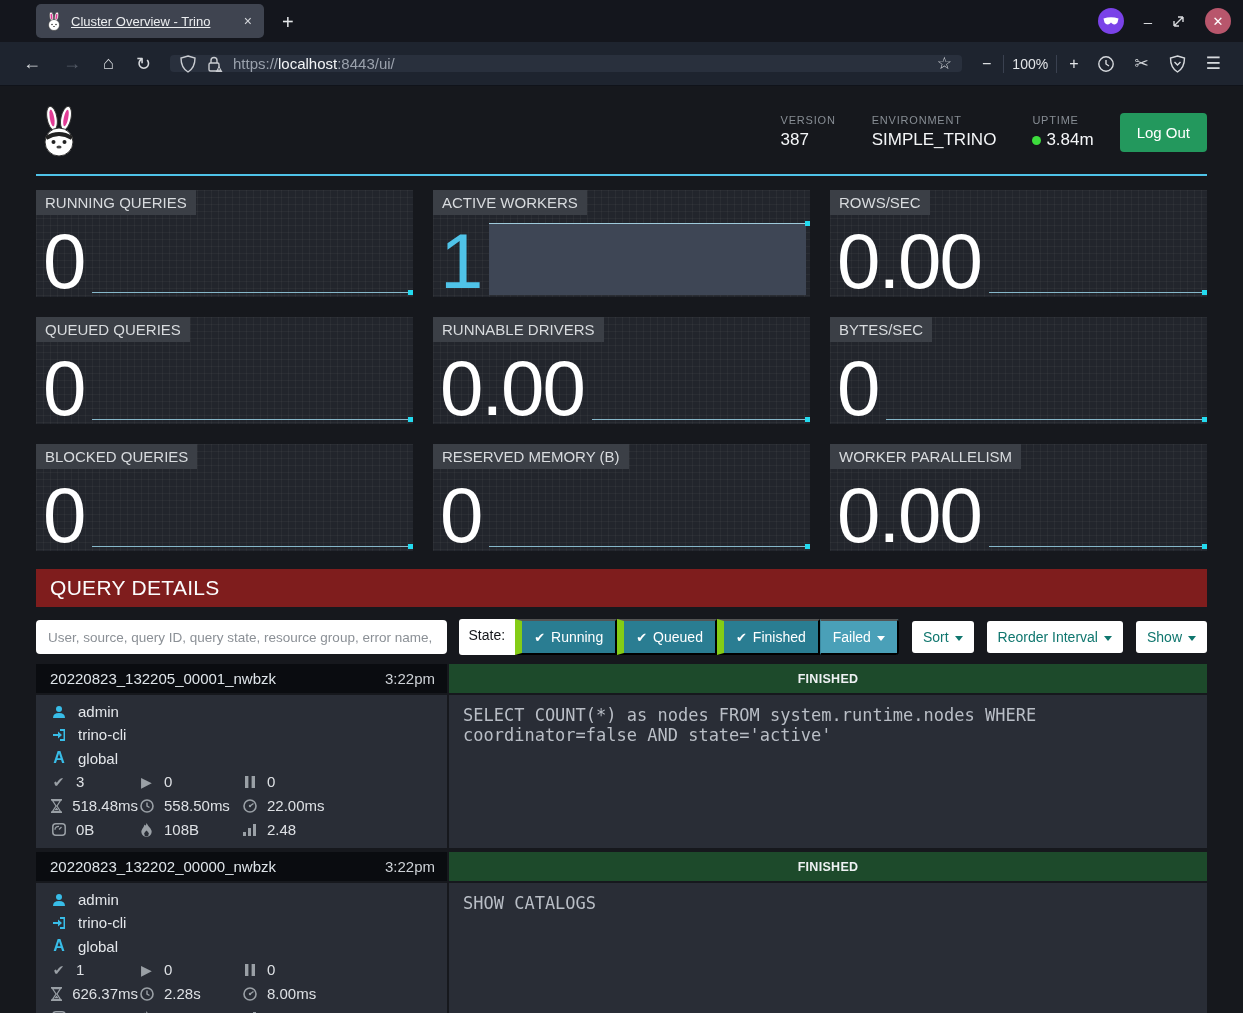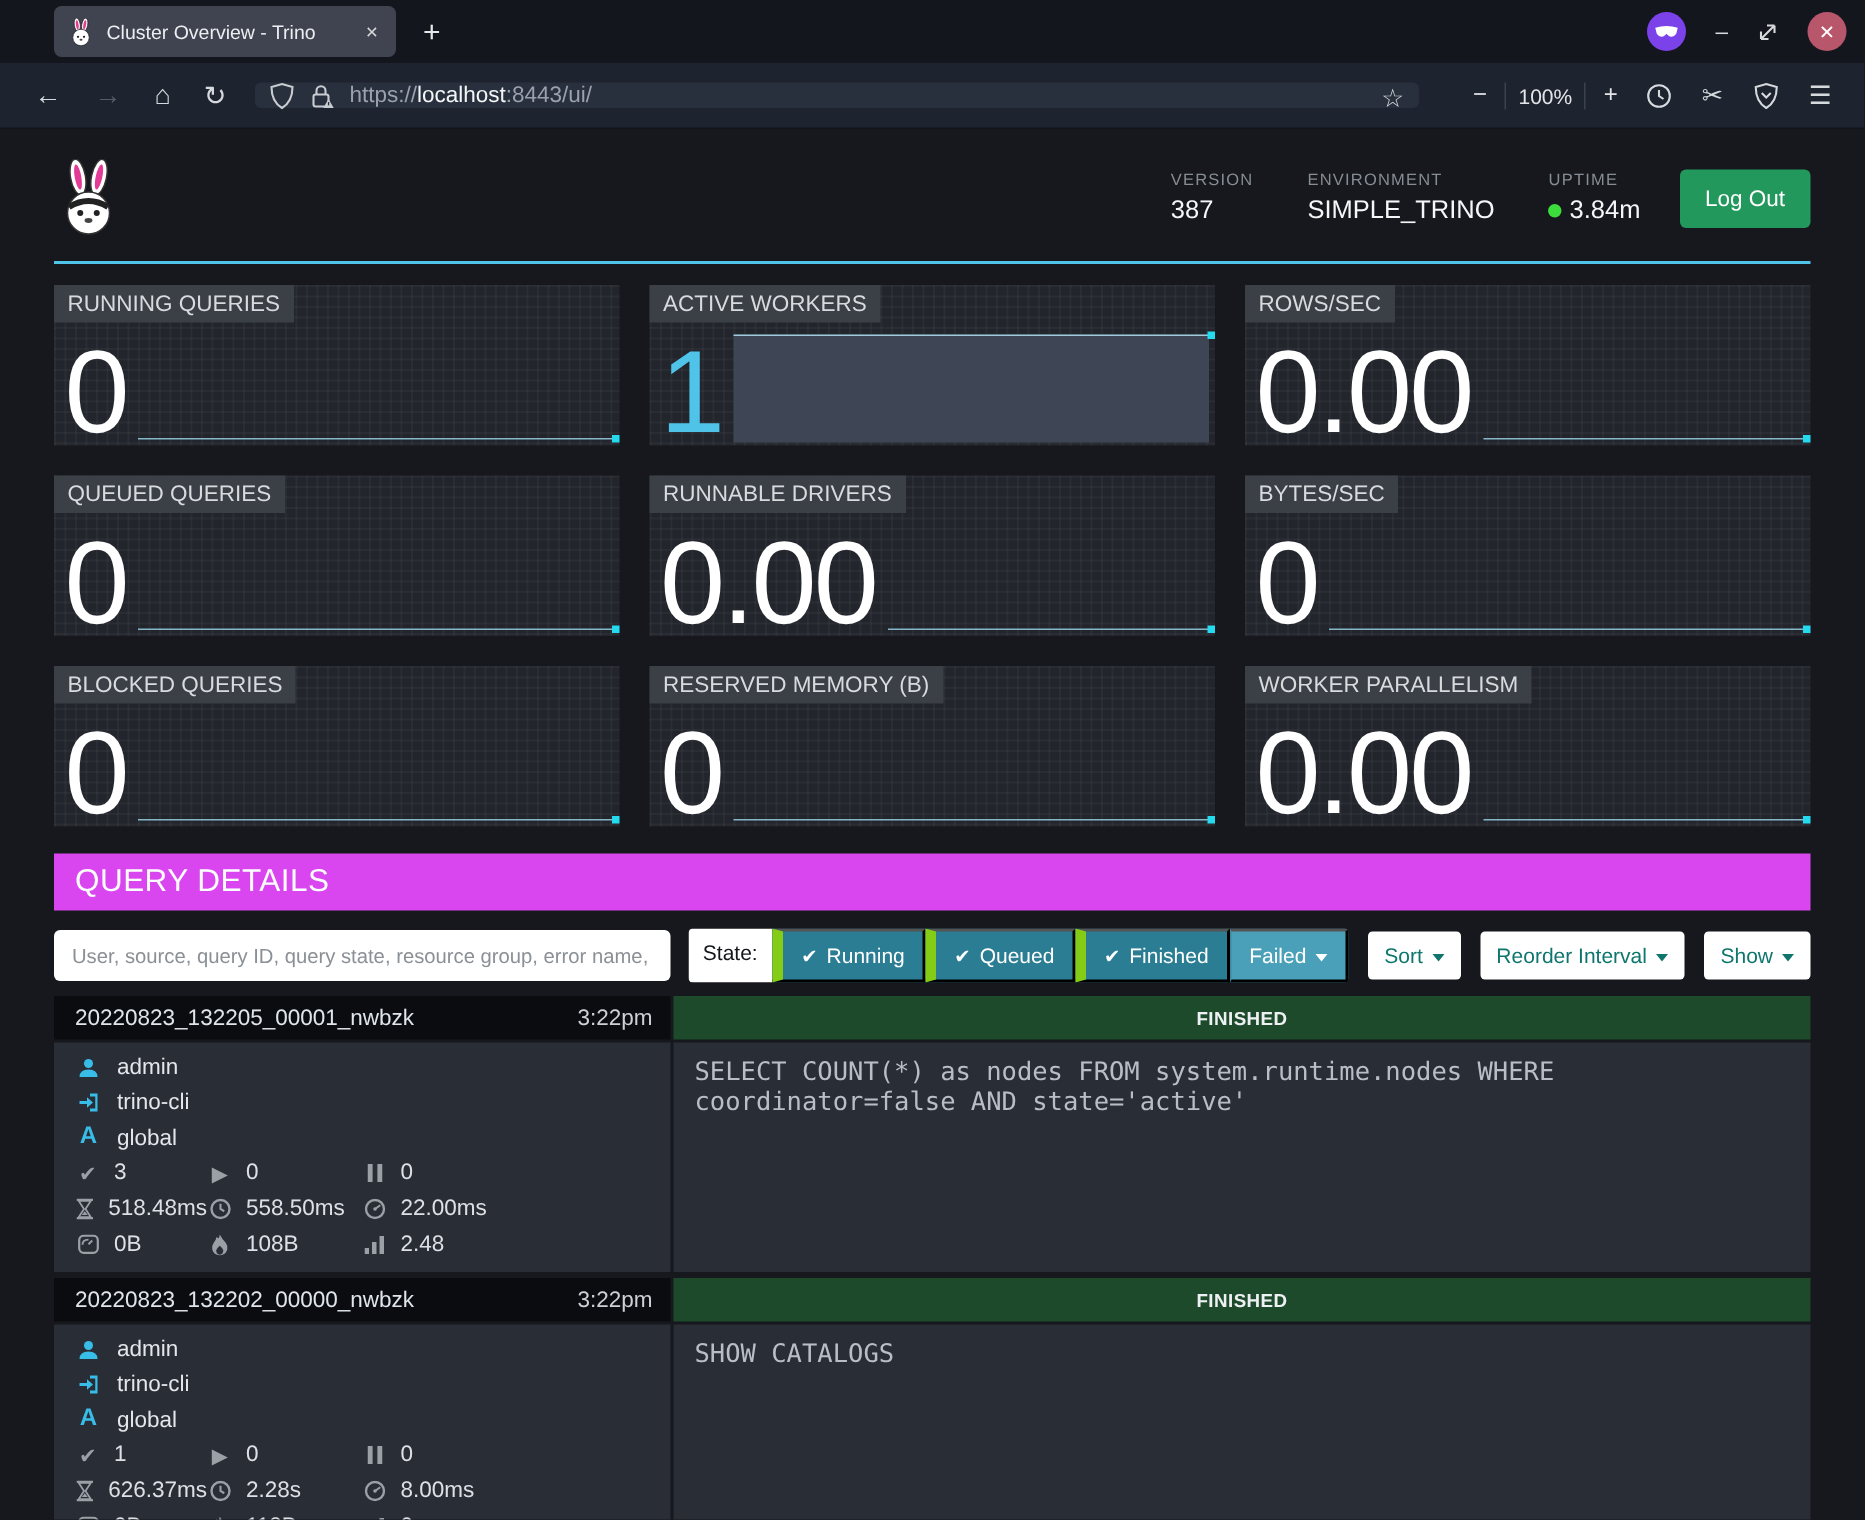--- a/index.html
+++ b/index.html
@@ -3,35 +3,35 @@
 <meta charset="utf-8">
 <style>
   * { margin:0; padding:0; box-sizing:border-box; }
   html,body { width:1243px; height:1013px; overflow:hidden; background:#16181d;
     font-family:"Liberation Sans", sans-serif; }
 
   
   .titlebar { height:42px; background:#14161d; display:flex; align-items:flex-end; }
   .tab { width:228px; height:34px; margin:4px 0 4px 36px; background:#41465299; background:#3f4450;
     border-radius:5px; display:flex; align-items:center; padding:0 8px 0 10px; }
-  .tab-title { color:#eceef0; font-size:13px; margin-left:8px; flex:1; white-space:nowrap; overflow:hidden; }
+  .tab-title { color:#eceef0; font-size:13px; margin-left:8px; flex:1; white-space:nowrap; overflow:hidden;text-decoration:underline; }
   .tab-close { color:#d6d8dc; font-size:14px; padding:0 4px; }
   .newtab { color:#e6e8ea; font-size:20px; margin:0 0 8px 18px; }
   .win-controls { margin-left:auto; display:flex; align-items:center; gap:20px; padding-right:12px; margin-bottom:8px; }
   .private-badge { width:26px; height:26px; border-radius:50%; background:#7a42e8; display:flex; align-items:center; justify-content:center; }
   .min-btn { color:#d7d9dd; font-size:15px; }
   .max-btn svg { display:block; }
   .close-btn { width:26px; height:26px; border-radius:50%; background:#b8566c; color:#fff; font-size:13px;
     display:flex; align-items:center; justify-content:center; }
 
   .toolbar { height:44px; background:#1e242f; display:flex; align-items:center; padding:0 12px; border-bottom:1px solid #10131a; }
   .nav-ic { font-size:18px; color:#d6d9dd; padding:0 11px; }
   .nav-ic.dim { color:#555c68; }
-  .urlbar { flex:1; height:17px; margin:0 28px 0 8px; background:#29303d; border-radius:4px;
-    display:flex; padding:0 10px; }
+  .urlbar { flex:1; height:17px; margin:0 12px 0 8px; background:#29303d; border-radius:4px;
+    display:flex; align-items:center; padding:0 10px; }
   .urlbar svg { flex:none; }
   .url-text { font-size:15px; margin-left:10px; color:#9aa1ac; flex:1; }
   .url-text b { color:#f3f5f7; font-weight:normal; }
   .star { color:#d6d9dd; font-size:17px; }
   .zoom-ctrl { color:#e3e5e8; font-size:16px; padding:0 8px; }
   .zoom-pct { color:#e3e5e8; font-size:14px; padding:0 4px; }
   .tb-sep { width:1px; height:18px; background:#3a4150; margin:0 4px; }
   .tb-ic { padding:0 10px; display:flex; align-items:center; color:#d6d9dd; font-size:17px; }
 
   
@@ -56,21 +56,21 @@
   .card-body { position:absolute; left:7px; right:0; bottom:2px; display:flex; align-items:flex-end; }
   .card-value { color:#fff; font-size:78px; line-height:0.86; font-weight:400; letter-spacing:-2px; }
   .card.accent .card-value { color:#4fc3e8; }
   .spark { flex:1; margin-left:8px; position:relative; height:72px; }
   .spark.flat .line { position:absolute; left:0; right:4px; bottom:2px; height:1px; background:#86b7c9; }
   .spark.flat .dot { position:absolute; right:0; bottom:0; width:5px; height:5px; background:#23daef; }
   .spark.filled .fill { position:absolute; left:0; right:4px; top:0; bottom:0; background:#3e4655; border-top:1px solid #9ecadb; }
   .spark.filled .dot { position:absolute; right:0; top:-2px; width:5px; height:5px; background:#23daef; }
 
   
-  .qd-titlebar { margin-top:18px; background:#d946ef; color:#fbfcfd; font-size:21px; padding:7px 14px; letter-spacing:0.3px; }
+  .qd-titlebar { margin-top:18px; background:#7f1d1d; color:#fbfcfd; font-size:21px; padding:7px 14px; letter-spacing:0.3px; }
   .qd-toolbar { display:flex; align-items:center; margin-top:12px; }
   .qd-search { flex:1; height:34px; border:none; border-radius:4px; background:#fff; padding:0 12px;
     font-size:13.5px; color:#222; font-family:"Liberation Sans", sans-serif; }
   .qd-search::placeholder { color:#8b9096; }
   .state-group { display:flex; margin-left:12px; border-radius:3px; overflow:hidden; }
   .state-label { background:#fff; color:#14161a; font-size:14px; padding:8px 10px; }
   .state-btn { color:#fff; font-size:14px; padding:8px 12px; background:#2a7d92; border-left:7px solid #84cc16; }
   .state-btn .chk { font-size:13px; margin-right:6px; }
   .state-btn.off { background:#4aa0b8; border-left:1px solid #3d8ba3; }
   .caret { display:inline-block; margin-left:6px; vertical-align:1px;

